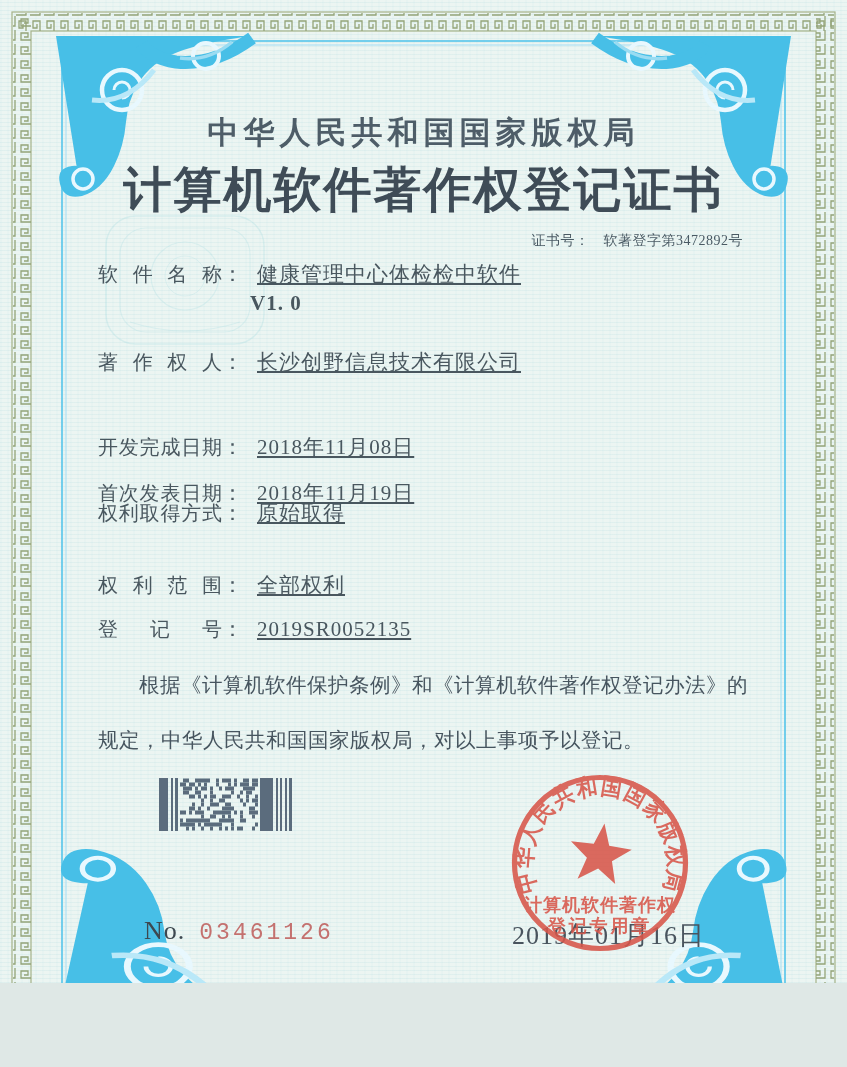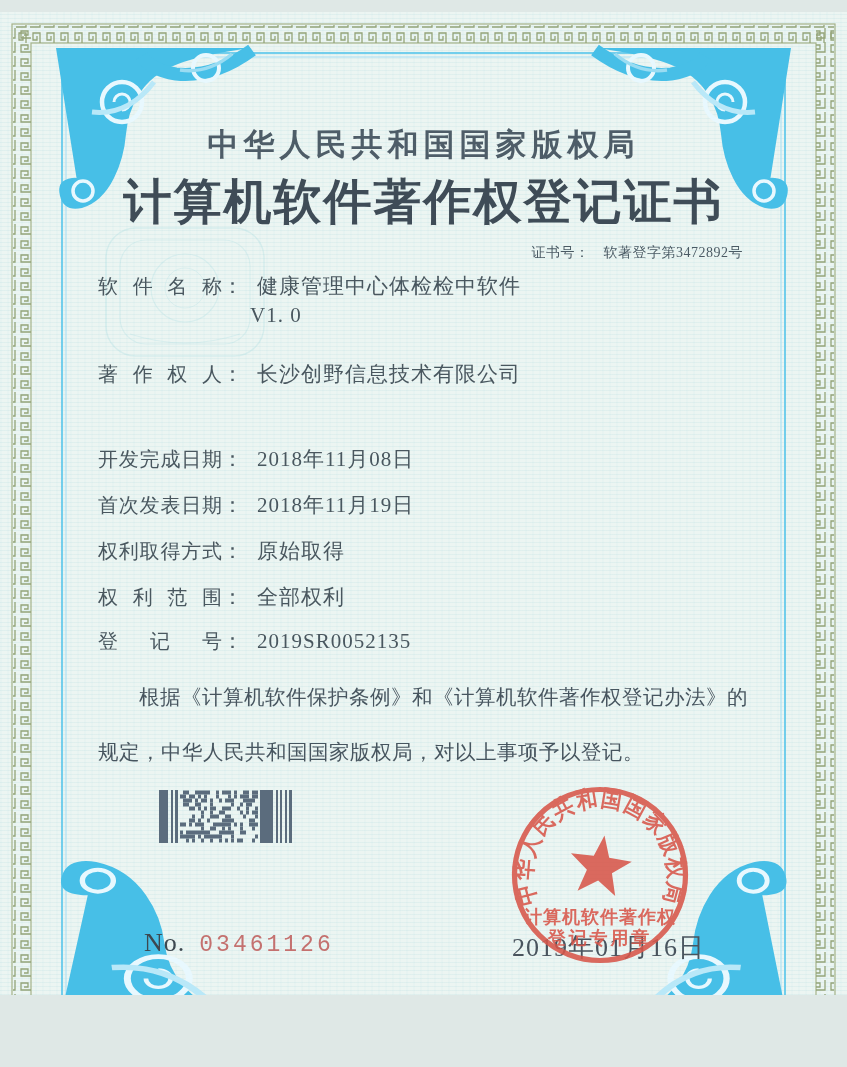--- a/index.html
+++ b/index.html
@@ -1,17 +1,17 @@
 <!DOCTYPE html>
 <html><head>
 <meta charset="utf-8">
 <style>
   html,body{margin:0;padding:0;background:#dfe8e6;}
   .page{
-    position:relative;width:847px;height:983px;margin:12px auto;overflow:hidden;
+    position:relative;width:847px;height:983px;margin:0 auto;overflow:hidden;
     background-color:#ecf5f2;
     background-image:
       repeating-linear-gradient(0deg, rgba(140,202,210,0.13) 0 1px, rgba(255,255,255,0) 1px 4px),
       repeating-linear-gradient(90deg, rgba(168,218,226,0.07) 0 2px, rgba(255,255,255,0) 2px 7px);
     font-family:"Liberation Serif","DejaVu Serif",serif;
     color:#47555f;
   }
   .decor{position:absolute;left:0;top:0;z-index:0;}
   .watermark{position:absolute;left:100px;top:210px;z-index:1;opacity:.55;}
   .authority{
@@ -23,24 +23,24 @@
     font-size:48px;font-weight:700;letter-spacing:2px;color:#3f4c57;
   }
   .certno{
     position:absolute;top:232px;right:104px;z-index:2;
     font-size:14px;letter-spacing:.5px;color:#4a5a64;
   }
   .certno .sp{display:inline-block;width:14px;}
   .field{position:absolute;left:98px;z-index:2;font-size:21px;color:#49575f;}
   .flabel{display:inline-block;width:124px;text-align:justify;text-align-last:justify;font-size:20px;}
   .fcolon{margin-right:14px;}
-  .fvalue{letter-spacing:1px;}
-  .fvalue2{display:block;padding-left:152px;letter-spacing:1px;margin-top:3px;}
+  .fvalue{letter-spacing:1px;text-decoration:underline;}
+  .fvalue2{display:block;padding-left:152px;letter-spacing:1px;margin-top:3px;font-weight:bold;}
   .f0{top:260px;} .f1{top:348px;} .f2{top:433px;} .f3{top:479px;}
-  .f4{top:525px;} .f5{top:571px;} .f6{top:615px;}
+  .f4{top:499px;} .f5{top:571px;} .f6{top:615px;}
   .statement{position:absolute;left:98px;top:658px;width:680px;z-index:2;
     font-size:20.5px;line-height:55px;letter-spacing:.5px;color:#47555f;}
   .statement .l1{text-indent:2em;}
   .barcode{position:absolute;left:159px;top:778px;z-index:2;}
   .serial{position:absolute;left:144px;top:916px;z-index:2;font-size:26px;color:#3d4850;letter-spacing:1px;}
   .serial .num{font-family:"Liberation Mono","DejaVu Sans Mono",monospace;
     font-size:23px;color:#c4716f;letter-spacing:3px;margin-left:14px;}
   .sealdate{position:absolute;left:512px;top:918px;z-index:2;font-size:26px;color:#49545e;letter-spacing:1px;font-weight:400;}
   .seal{position:absolute;left:505px;top:768px;z-index:3;opacity:.88;}
 </style>

